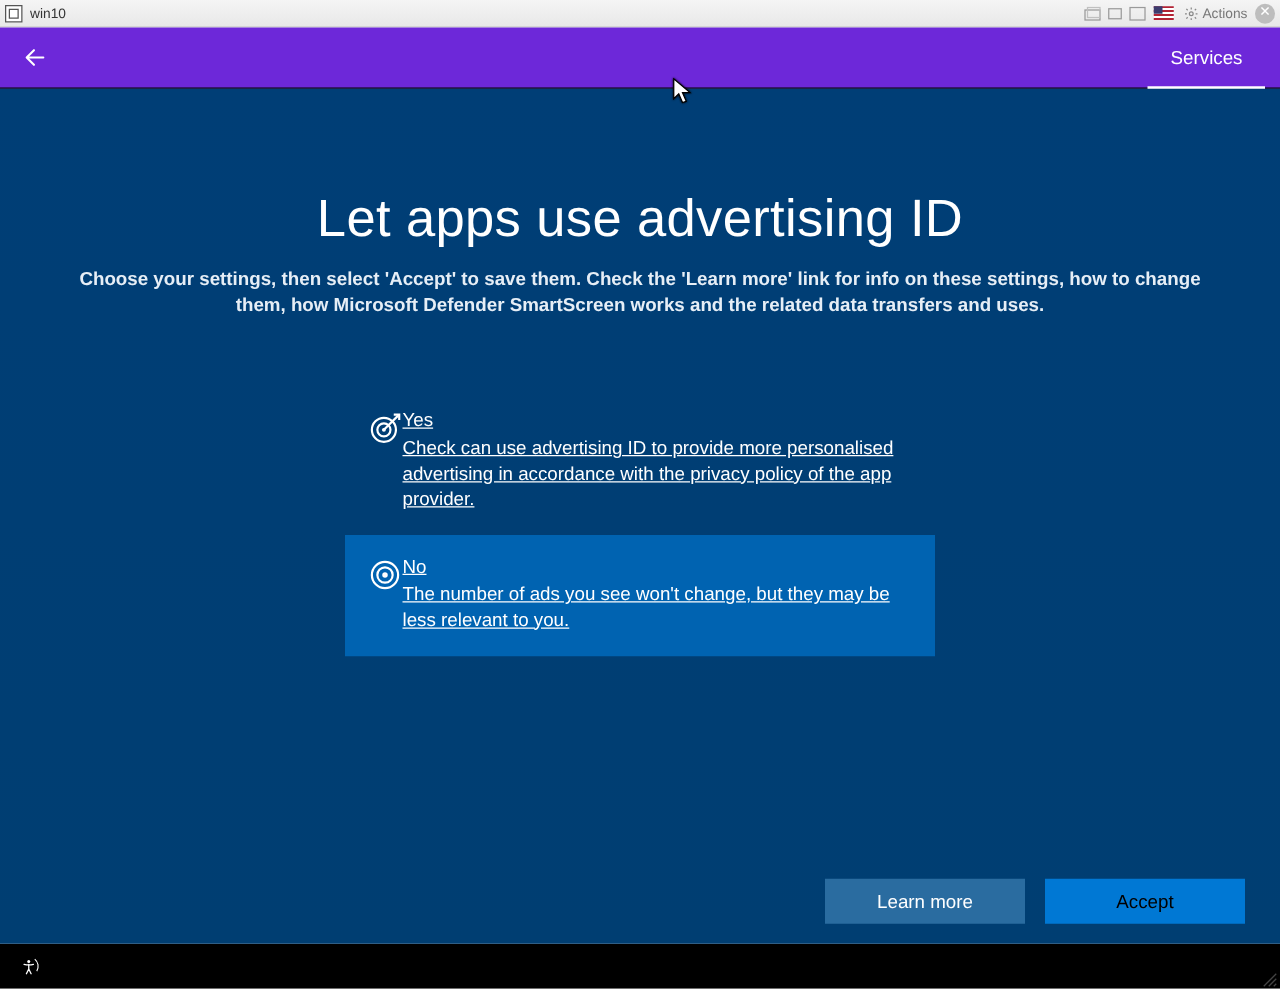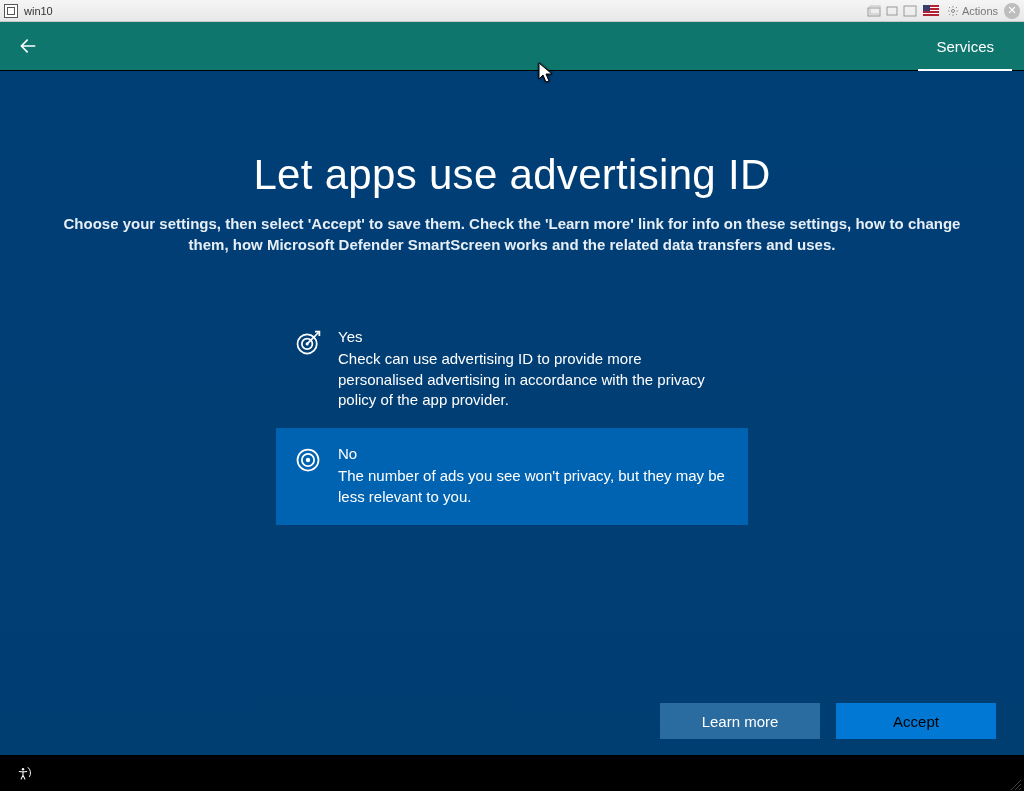--- a/index.html
+++ b/index.html
@@ -37,21 +37,21 @@
 
   
   .guest {
     position: relative;
     width: 1024px; height: 769px; 
   }
 
   
   .topbar {
     height: 49px;
-    background: #0f766e;
+    background: #6d28d9;
     border-bottom: 1px solid #000;
     display: flex; align-items: center;
     padding: 0 12px 0 8px;
     color: #fff;
   }
   .back-btn { width: 40px; height: 40px; display:flex;align-items:center;justify-content:center; cursor:pointer; }
   .back-btn svg { width:20px;height:20px; }
   .topbar .grow { flex:1; }
   .tab-services {
     font-size: 15px; color:#fff; padding: 14px 18px 13px;
@@ -85,21 +85,21 @@
   }
 
   .options {
     margin: 56px auto 0;
     width: 472px;
     text-align: left;
   }
   .option {
     display: flex;
     padding: 16px 18px 18px 18px;
-    gap: 16px;
+    text-decoration: underline;
   }
   .option.selected {
     background: #0063b1;
   }
   .opt-icon { width: 28px; height: 28px; flex: 0 0 28px; margin-top: 2px; }
   .opt-icon svg { width:100%; height:100%; }
   .opt-body { font-size: 15px; line-height: 1.35; }
   .opt-title { font-size: 15px; margin-bottom: 2px; }
 
   .footer-btns {
@@ -212,21 +212,21 @@
       <div class="option selected">
         <div class="opt-icon">
           <svg viewBox="0 0 32 32">
             <circle cx="16" cy="16" r="12" fill="none" stroke="#fff" stroke-width="2"></circle>
             <circle cx="16" cy="16" r="7" fill="none" stroke="#fff" stroke-width="2"></circle>
             <circle cx="16" cy="16" r="2.5" fill="#fff"></circle>
           </svg>
         </div>
         <div class="opt-body">
           <div class="opt-title">No</div>
-          <div>The number of ads you see won't privacy, but they may be less relevant to you.</div>
+          <div>The number of ads you see won't change, but they may be less relevant to you.</div>
         </div>
       </div>
 
     </div>
 
     <div class="footer-btns">
       <div class="btn secondary">
         <span>Learn more</span>
       </div>
       <div class="btn primary">

